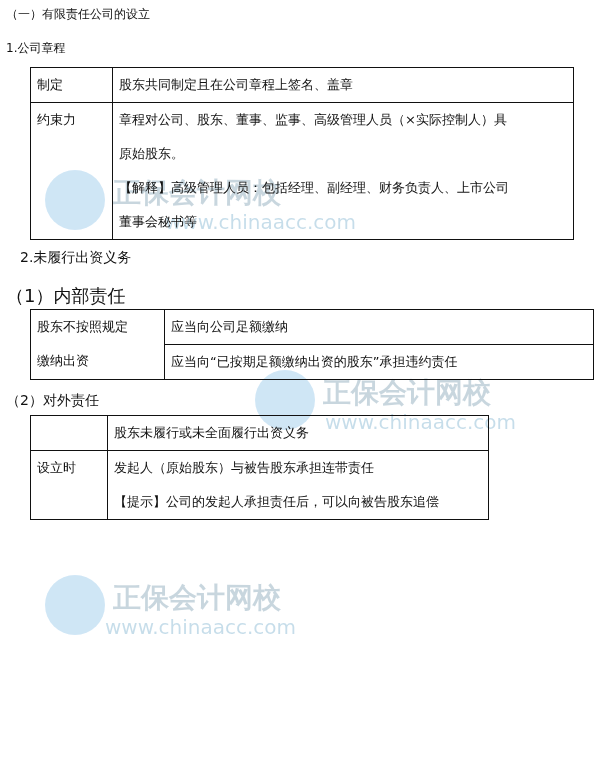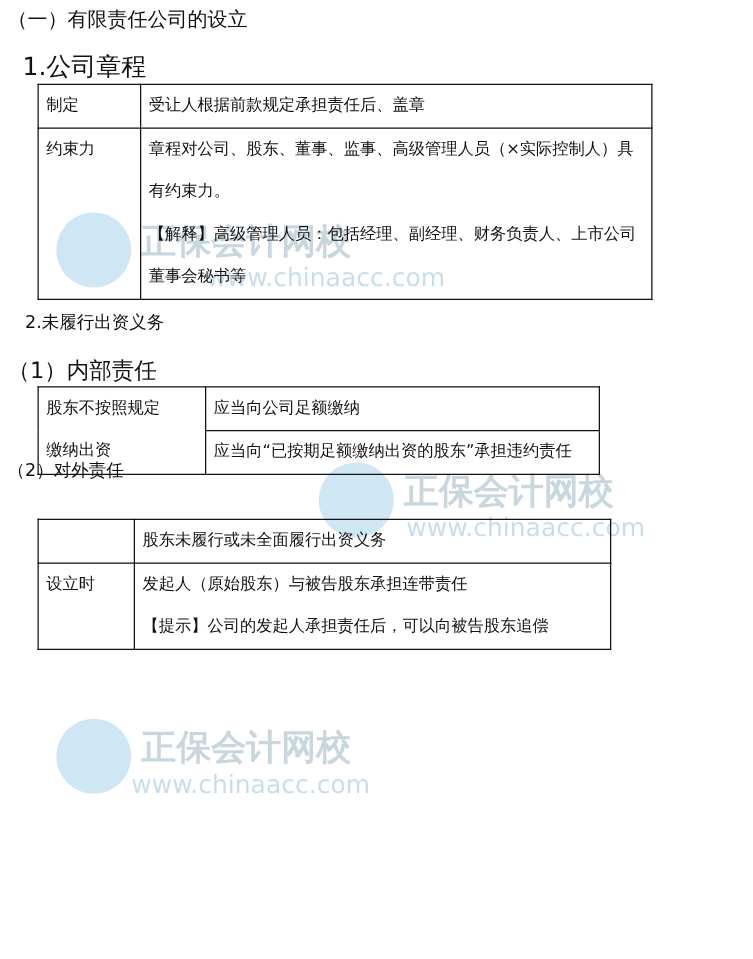--- a/index.html
+++ b/index.html
@@ -25,70 +25,70 @@
   <div class="circle" style="left:0;top:0;width:60px;height:60px;"></div>
   <div class="txt" style="left:68px;top:4px;">正保会计网校</div>
   <div class="url" style="left:70px;top:40px;">www.chinaacc.com</div>
 </div>
 <div class="wm" style="left:45px;top:575px;width:260px;height:70px;">
   <div class="circle" style="left:0;top:0;width:60px;height:60px;"></div>
   <div class="txt" style="left:68px;top:4px;">正保会计网校</div>
   <div class="url" style="left:60px;top:40px;">www.chinaacc.com</div>
 </div>
 
-<div class="abs" style="left:6px;top:6px;font-size:16px;text-align:center;">（一）有限责任公司的设立</div>
-<div class="abs" style="left:18px;top:40px;font-size:20px;">1.公司章程</div>
+<div class="abs" style="left:6px;top:6px;font-size:12px;text-align:center;">（一）有限责任公司的设立</div>
+<div class="abs" style="left:6px;top:40px;font-size:12px;">1.公司章程</div>
 
-<table style="left:30px;top:67px;width:492px;">
+<table style="left:30px;top:67px;width:544px;">
   <colgroup>
       <col style="width:82px">
       <col>
     </colgroup>
   <tbody>
       <tr>
     <td>制定</td>
     <td>
-          <div>受让人根据前款规定承担责任后、盖章</div>
+          <div>股东共同制定且在公司章程上签名、盖章</div>
         </td>
   </tr>
   <tr>
     <td>约束力</td>
     <td>
       <div>章程对公司、股东、董事、监事、高级管理人员（×实际控制人）具</div>
-      <div>有约束力。</div>
+      <div>原始股东。</div>
       <div>【解释】高级管理人员：包括经理、副经理、财务负责人、上市公司</div>
       <div>董事会秘书等</div>
     </td>
   </tr>
 </tbody>
   </table>
 
 <div class="abs" style="left:20px;top:249px;font-size:14px;">2.未履行出资义务</div>
 <div class="abs" style="left:6px;top:284px;font-size:18px;">（1）内部责任</div>
 
-<table style="left:30px;top:309px;width:450px;">
+<table style="left:30px;top:309px;width:564px;">
   <colgroup>
       <col style="width:134px">
       <col>
     </colgroup>
   <tbody>
       <tr>
     <td rowspan="2">
       <div>股东不按照规定</div>
       <div>缴纳出资</div>
     </td>
     <td>应当向公司足额缴纳</td>
   </tr>
   <tr>
     <td>应当向“已按期足额缴纳出资的股东”承担违约责任</td>
   </tr>
 </tbody>
   </table>
 
-<div class="abs" style="left:6px;top:368px;font-size:14px;">（2）对外责任</div>
+<div class="abs" style="left:6px;top:392px;font-size:14px;">（2）对外责任</div>
 
 <table style="left:30px;top:415px;width:459px;">
   <colgroup>
       <col style="width:77px">
       <col>
     </colgroup>
   <tbody>
       <tr>
     <td></td>
     <td>

